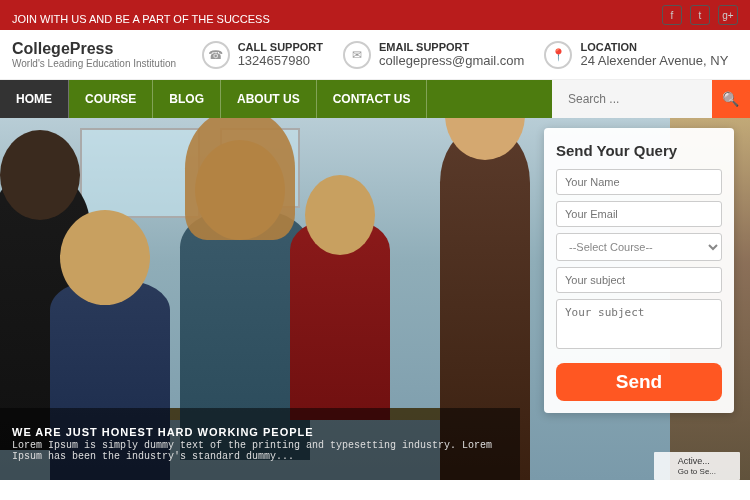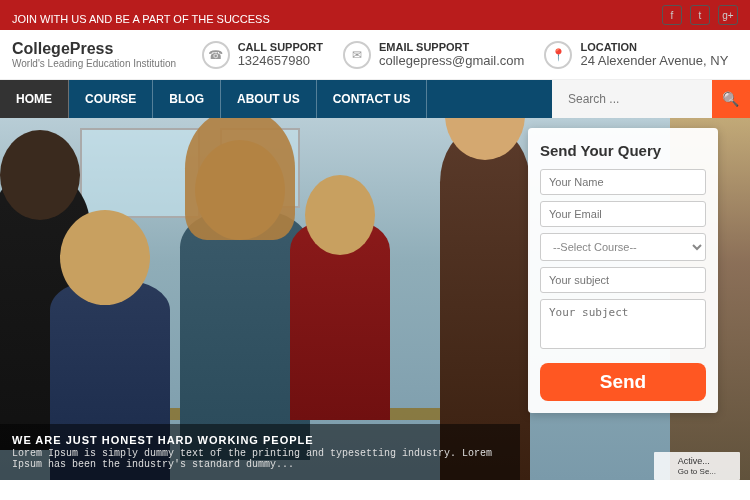--- a/index.html
+++ b/index.html
@@ -39,21 +39,21 @@
     .contact-icon {
       width: 28px; height: 28px; border: 2px solid #ccc; border-radius: 50%;
       display: flex; align-items: center; justify-content: center;
       font-size: 12px; color: #999;
     }
     .contact-label { font-size: 11px; font-weight: bold; color: #333; }
     .contact-value { font-size: 13px; color: #555; }
 
     
     .nav {
-      background: #0c4a6e;
+      background: #4d7c0f;
       display: flex;
       padding: 0;
       height: 38px;
     }
     .nav-item {
       color: #fff;
       font-size: 12px;
       font-weight: bold;
       padding: 0 16px;
       height: 38px;
@@ -90,40 +90,40 @@
       height: 362px;
       overflow: hidden;
     }
 
     
     .hero-text {
       position: absolute;
       bottom: 0; left: 0;
       background: rgba(0,0,0,0.5);
       color: #fff;
-      padding: 10px 12px;
+      padding: 18px 12px;
       width: 520px;
     }
     .hero-text-title { font-size: 11px; font-weight: bold; letter-spacing: 1px; }
     .hero-text-body { font-size: 10px; color: #ddd; margin-top: 2px; font-family: Liberation Mono, monospace; }
 
     
     .active-badge {
       position: absolute;
       bottom: 0; right: 10px;
       background: rgba(255,255,255,0.85);
       font-size: 9px; color: #333;
       padding: 4px 24px;
       border-radius: 1px;
     }
 
     
     .query-panel {
       position: absolute;
-      top: 10px; right: 32px;
+      top: 10px; right: 16px;
       width: 190px;
       background: rgba(255,255,255,0.95);
       border-radius: 4px;
       padding: 14px 12px 12px;
       box-shadow: 0 2px 10px rgba(0,0,0,0.2);
     }
     .query-title {
       font-size: 15px; font-weight: bold; color: #333;
       margin-bottom: 10px;
     }

